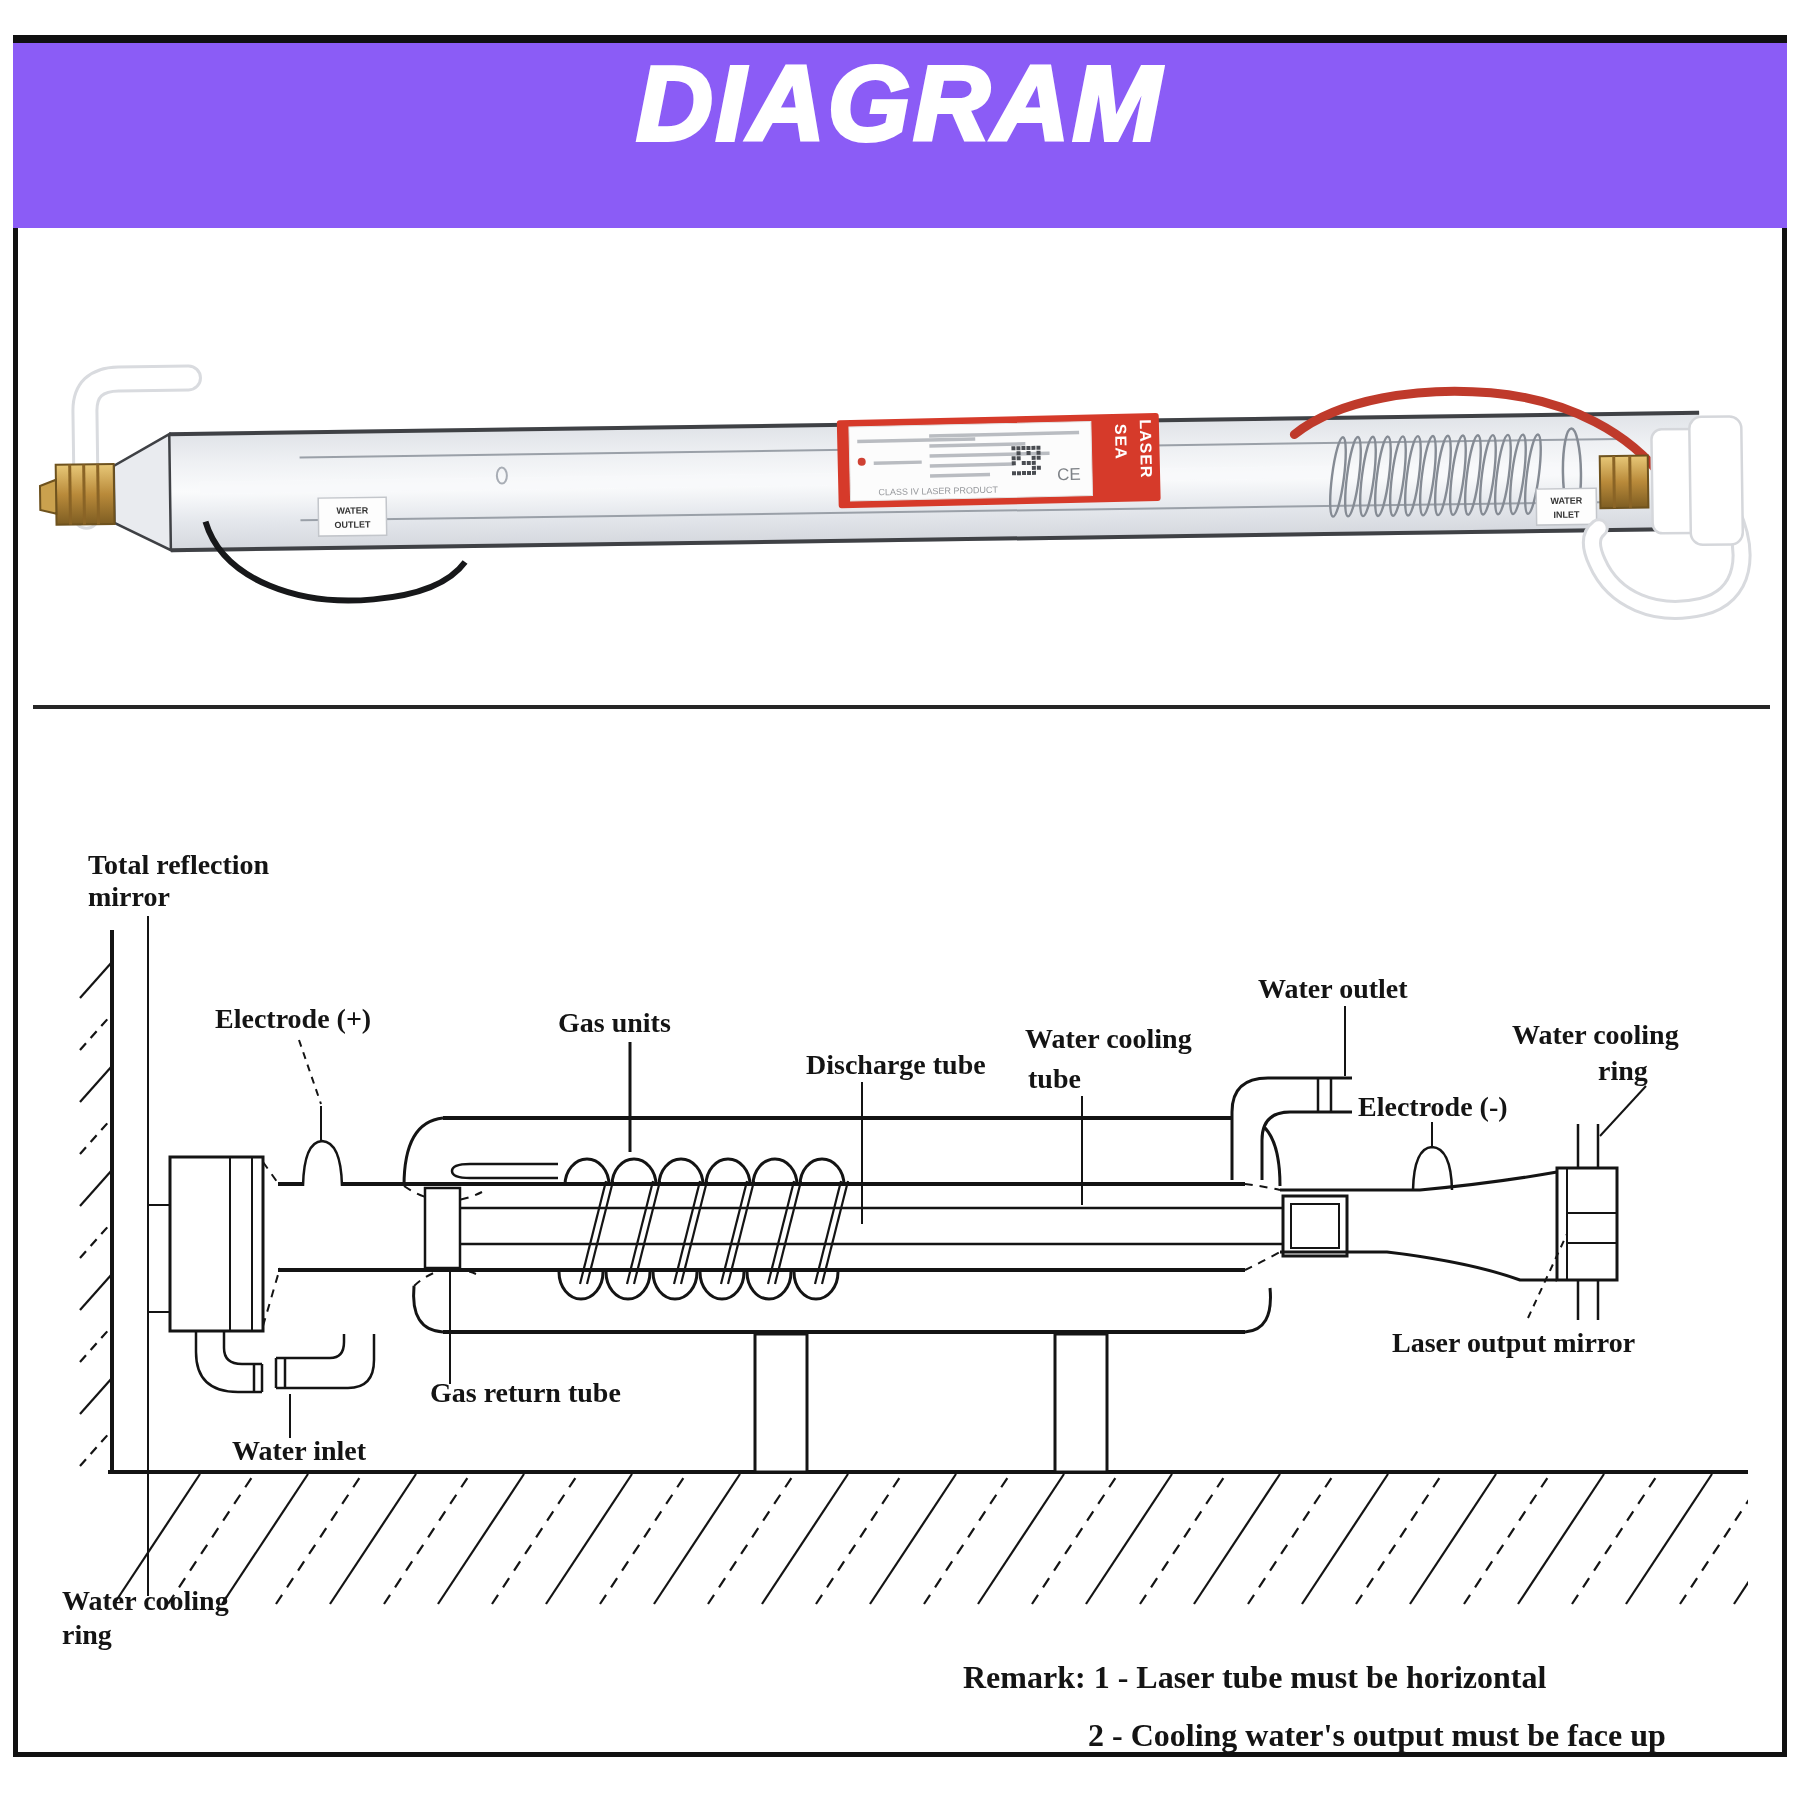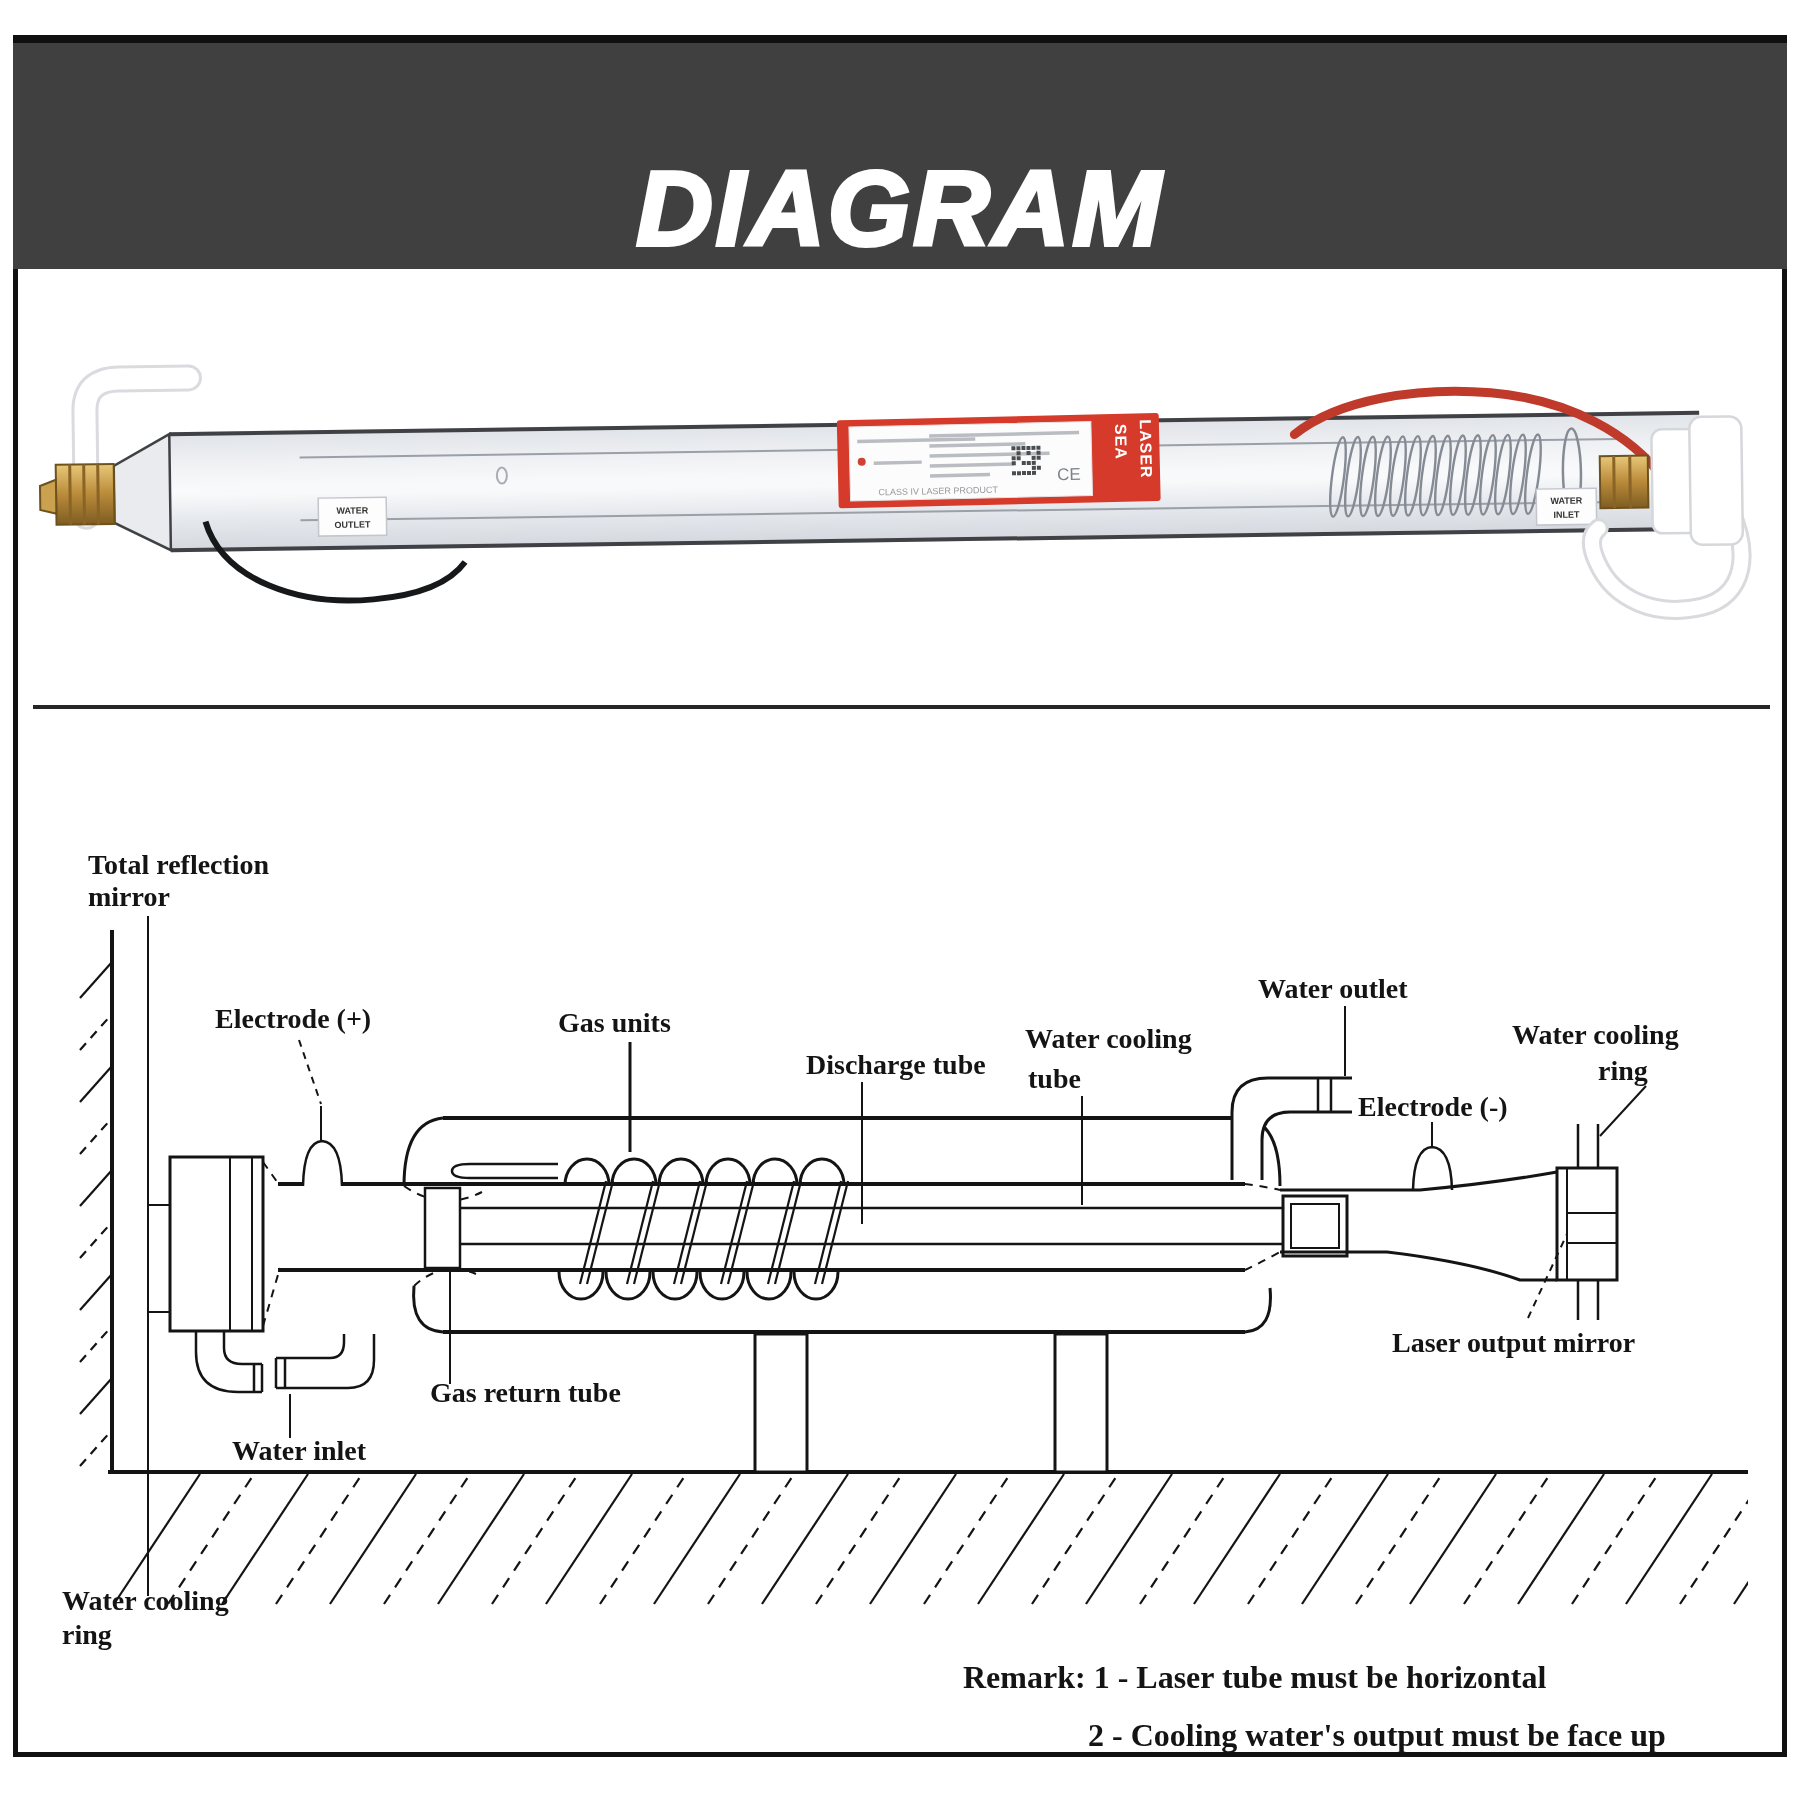--- a/index.html
+++ b/index.html
@@ -1,22 +1,22 @@
 <!DOCTYPE html>
 <html><head>
 <meta charset="utf-8">
 <style>
   html,body{margin:0;padding:0;background:#fff;}
   body{width:1800px;height:1800px;position:relative;overflow:hidden;
        font-family:"Liberation Serif",serif;}
   .frame{position:absolute;left:13px;top:35px;width:1764px;height:1712px;
          border:5px solid #111;background:#fff;}
-  .banner{position:absolute;left:13px;top:35px;width:1774px;height:234px;
-          background:#404040;border-top:8px solid #101010;box-sizing:border-box;
-          display:flex;align-items:flex-end;justify-content:center;}
+  .banner{position:absolute;left:13px;top:35px;width:1774px;height:193px;
+          background:#8b5cf6;border-top:8px solid #101010;box-sizing:border-box;
+          display:flex;align-items:flex-start;justify-content:center;}
   .banner h1{margin:0;color:#fff;font-family:"Liberation Sans",sans-serif;
              font-weight:bold;font-style:italic;font-size:106px;letter-spacing:3px;
              -webkit-text-stroke:4px #fff;}
   .separator{position:absolute;left:33px;top:705px;width:1737px;height:4px;background:#262626;}
   svg{position:absolute;left:0;top:0;}
   
   .ink{stroke:#141414;fill:none;stroke-width:2.5;}
   .thick{stroke-width:4;}
   .mid{stroke-width:3;}
   .thin{stroke-width:2;}

